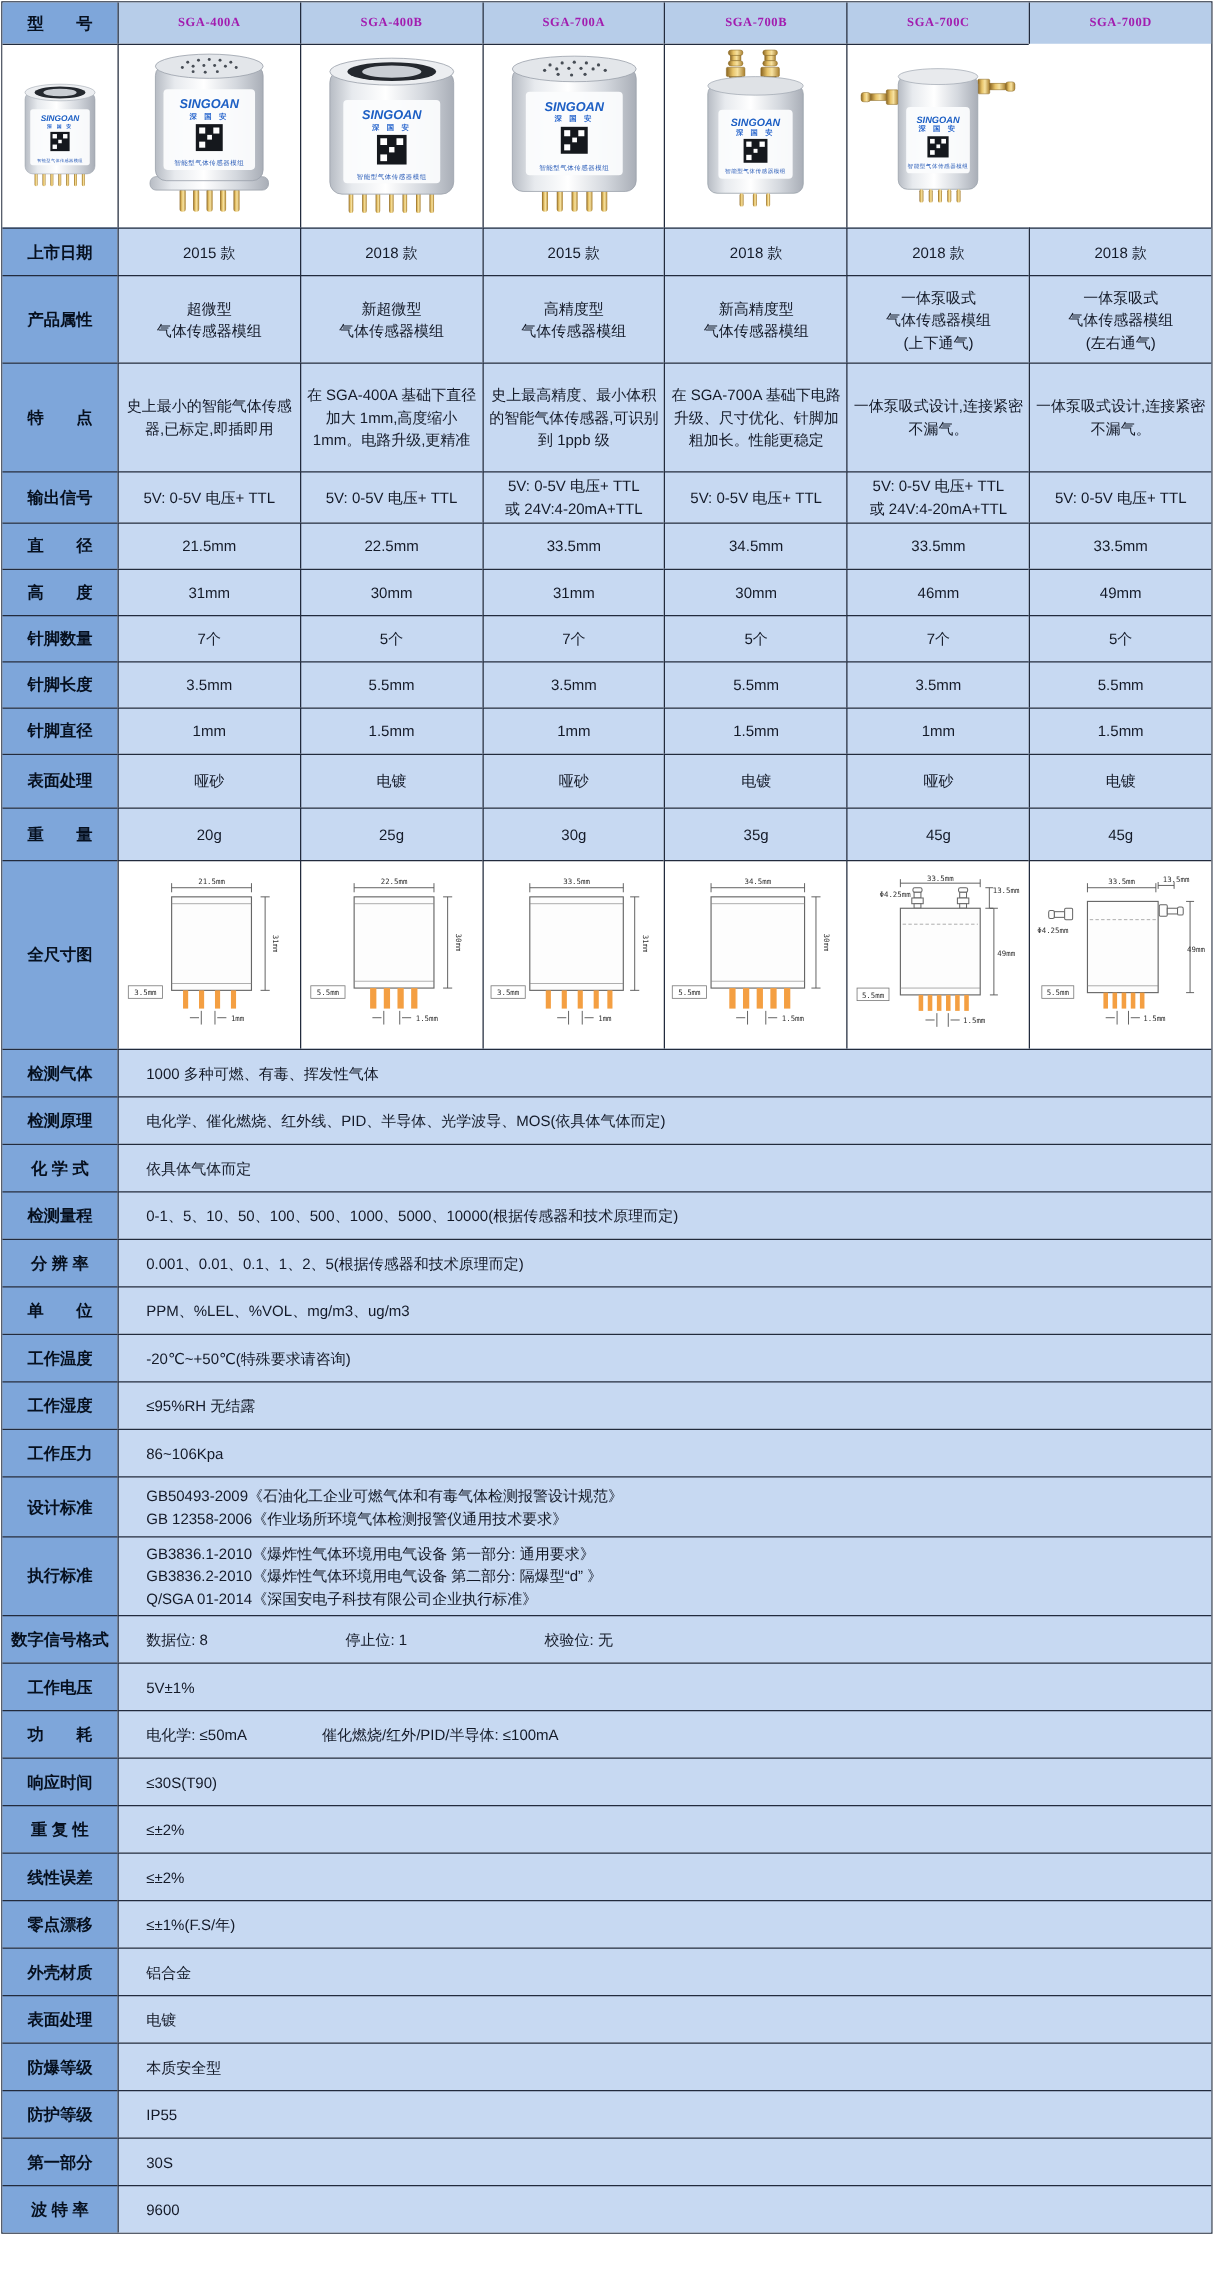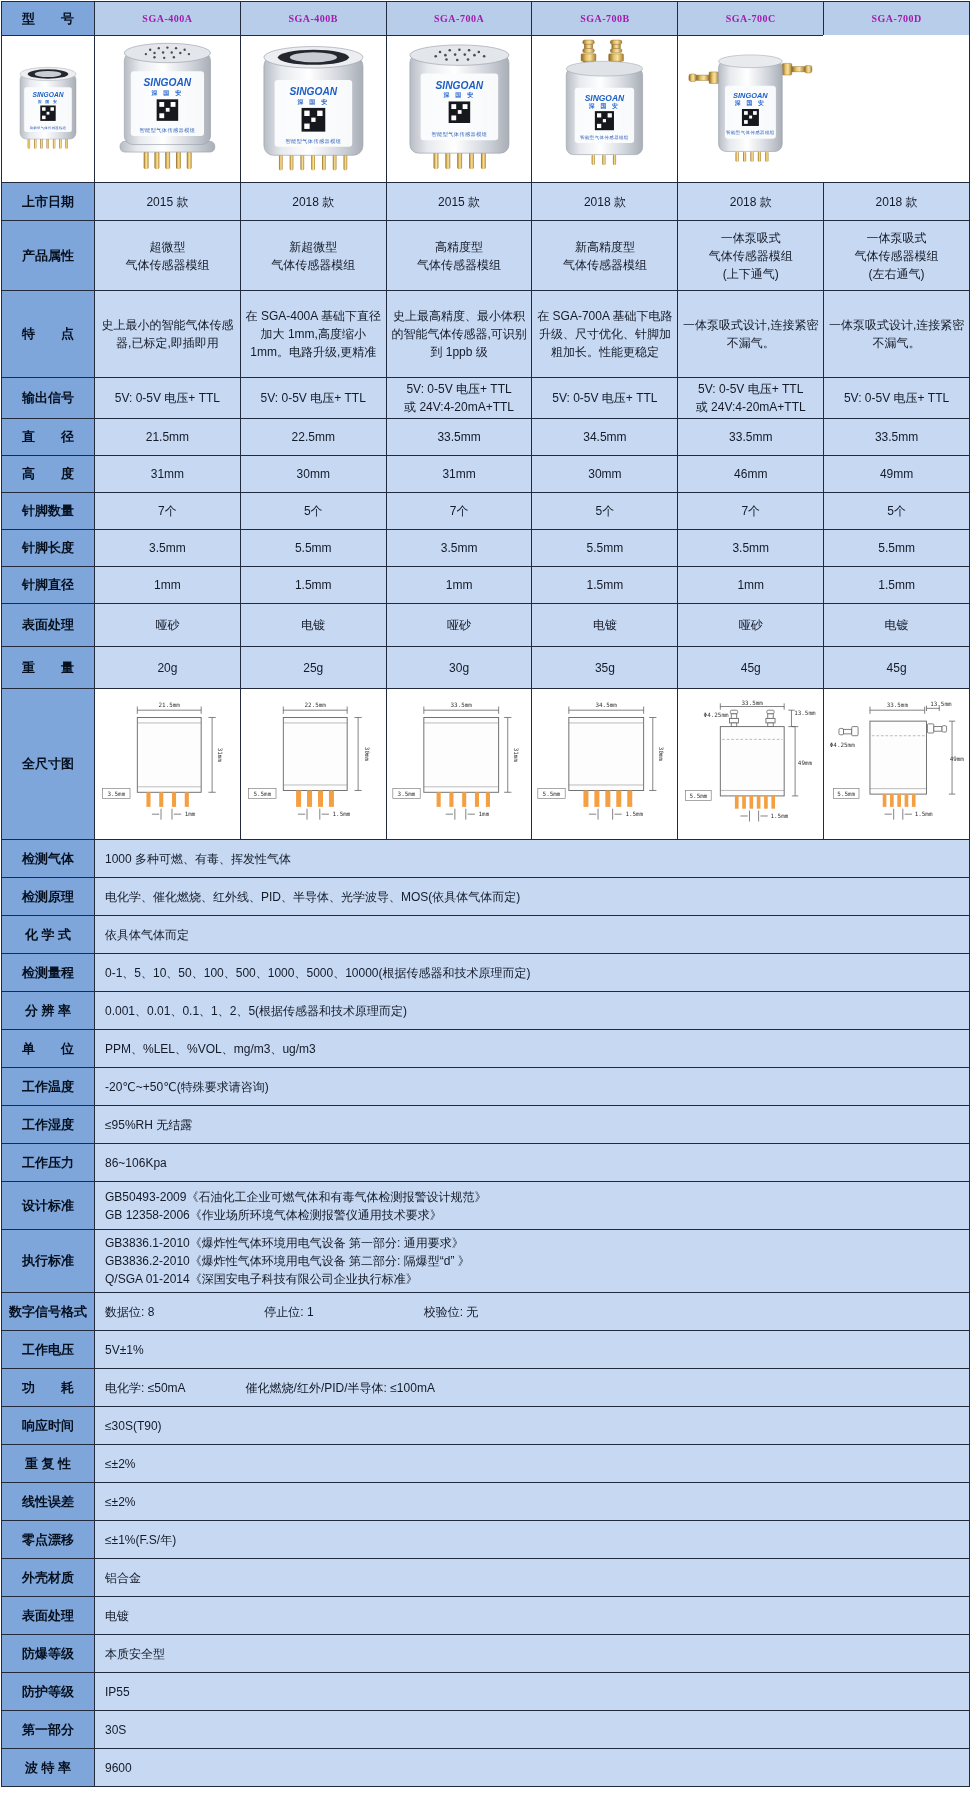--- a/index.html
+++ b/index.html
@@ -16,21 +16,21 @@
   .fr{display:grid;grid-template-columns:92px 1fr;}
   .c{border-left:1px solid var(--bd);border-top:1px solid var(--bd);background:var(--cell);
      display:flex;align-items:center;justify-content:center;text-align:center;
      padding:2px 4px;font-size:12px;line-height:1.5;white-space:pre-line;}
   .r > .c:first-child,.fr > .c:first-child{border-left:none;}
   .table > .r:first-child > .c{border-top:none;}
   .lab{background:var(--label);font-weight:bold;font-size:13px;color:#06101f;}
   .hd{background:var(--head);font-weight:bold;font-family:"Liberation Serif","DejaVu Serif",serif;
       font-size:10px;letter-spacing:.5px;color:#a21caf;}
   .white{background:#fff;}
-  .fv{justify-content:flex-start;text-align:left;padding-left:10px;}
+  .fv{justify-content:flex-start;text-align:left;padding-left:22px;}
   .sp1{margin-right:110px;}
   .sp2{margin-right:60px;}
   .h33{min-height:33px}.h147{min-height:147px}.h38{min-height:38px}.h70{min-height:70px}
   .h87{min-height:87px}.h37{min-height:37px}.h43{min-height:43px}.h42{min-height:42px}
   .h150{min-height:150px}.h48{min-height:48px}.h63{min-height:63px}
   .ph{height:140px;width:100%;}
   .dimsvg{height:146px;width:100%;}
   .brand{font-style:italic;font-weight:bold;font-size:9.5px;fill:#1d5fc4;text-anchor:middle;
          font-family:"Liberation Sans",sans-serif;}
   .brand-s{font-size:8px;}

